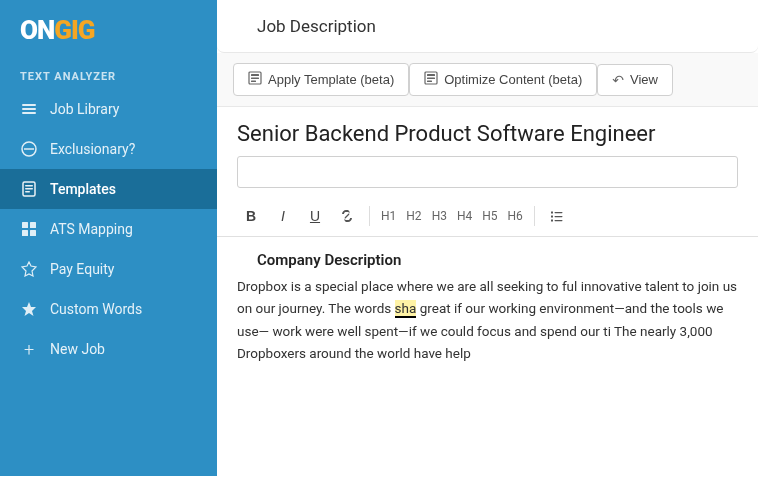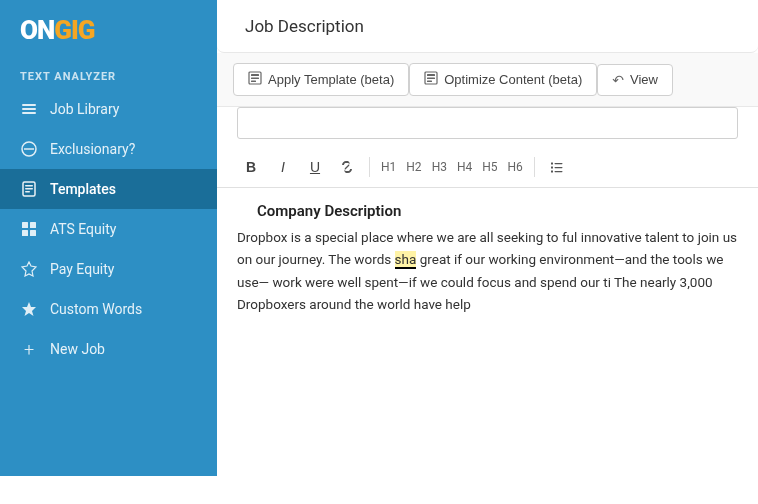--- a/index.html
+++ b/index.html
@@ -81,21 +81,21 @@
     
     .main-content {
       flex: 1;
       display: flex;
       flex-direction: column;
       background: #fff;
       overflow: hidden;
     }
 
     .main-header {
-      padding: 16px 28px;
+      padding: 16px 40px;
       border-bottom: 1px solid #e8e8e8;
       background: #fff;
       border-radius: 7px;
     }
 
     .main-title {
       font-size: 17px;
       color: #333;
       font-weight: 400;
     }
@@ -275,21 +275,21 @@
 
     <div class="nav-item">
       <span class="nav-icon">
         <svg width="16" height="16" viewBox="0 0 16 16" fill="rgba(255,255,255,0.85)">
           <rect x="1" y="1" width="6" height="6" rx="0.5"></rect>
           <rect x="9" y="1" width="6" height="6" rx="0.5"></rect>
           <rect x="1" y="9" width="6" height="6" rx="0.5"></rect>
           <rect x="9" y="9" width="6" height="6" rx="0.5"></rect>
         </svg>
       </span>
-      <span>ATS Equity</span>
+      <span>ATS Mapping</span>
     </div>
 
     <div class="nav-item">
       <span class="nav-icon">
         <svg width="16" height="16" viewBox="0 0 16 16" fill="none">
           <path d="M8 1 L10 5 L15 6 L11 10 L12 15 L8 13 L4 15 L5 10 L1 6 L6 5 Z" stroke="rgba(255,255,255,0.85)" stroke-width="1.2" fill="none"></path>
         </svg>
       </span>
       <span>Pay Equity</span>
     </div>
@@ -337,20 +337,23 @@
         </svg>
       </span>
       <span>Optimize Content (beta)</span>
     </button>
     <button class="toolbar-btn">
       <span class="btn-icon" style="font-size:14px;">↶</span>
       <span>View</span>
     </button>
   </div>
 
+  <div class="job-title-bar">
+    <div class="job-title">Senior Backend Product Software Engineer</div>
+  </div>
 
   <div class="search-bar">
     <input class="search-input" type="text" style="">
   </div>
 
   <div class="formatting-toolbar">
     <button class="fmt-btn bold">B</button>
     <button class="fmt-btn italic">I</button>
     <button class="fmt-btn underline">U</button>
     <button class="fmt-btn">

